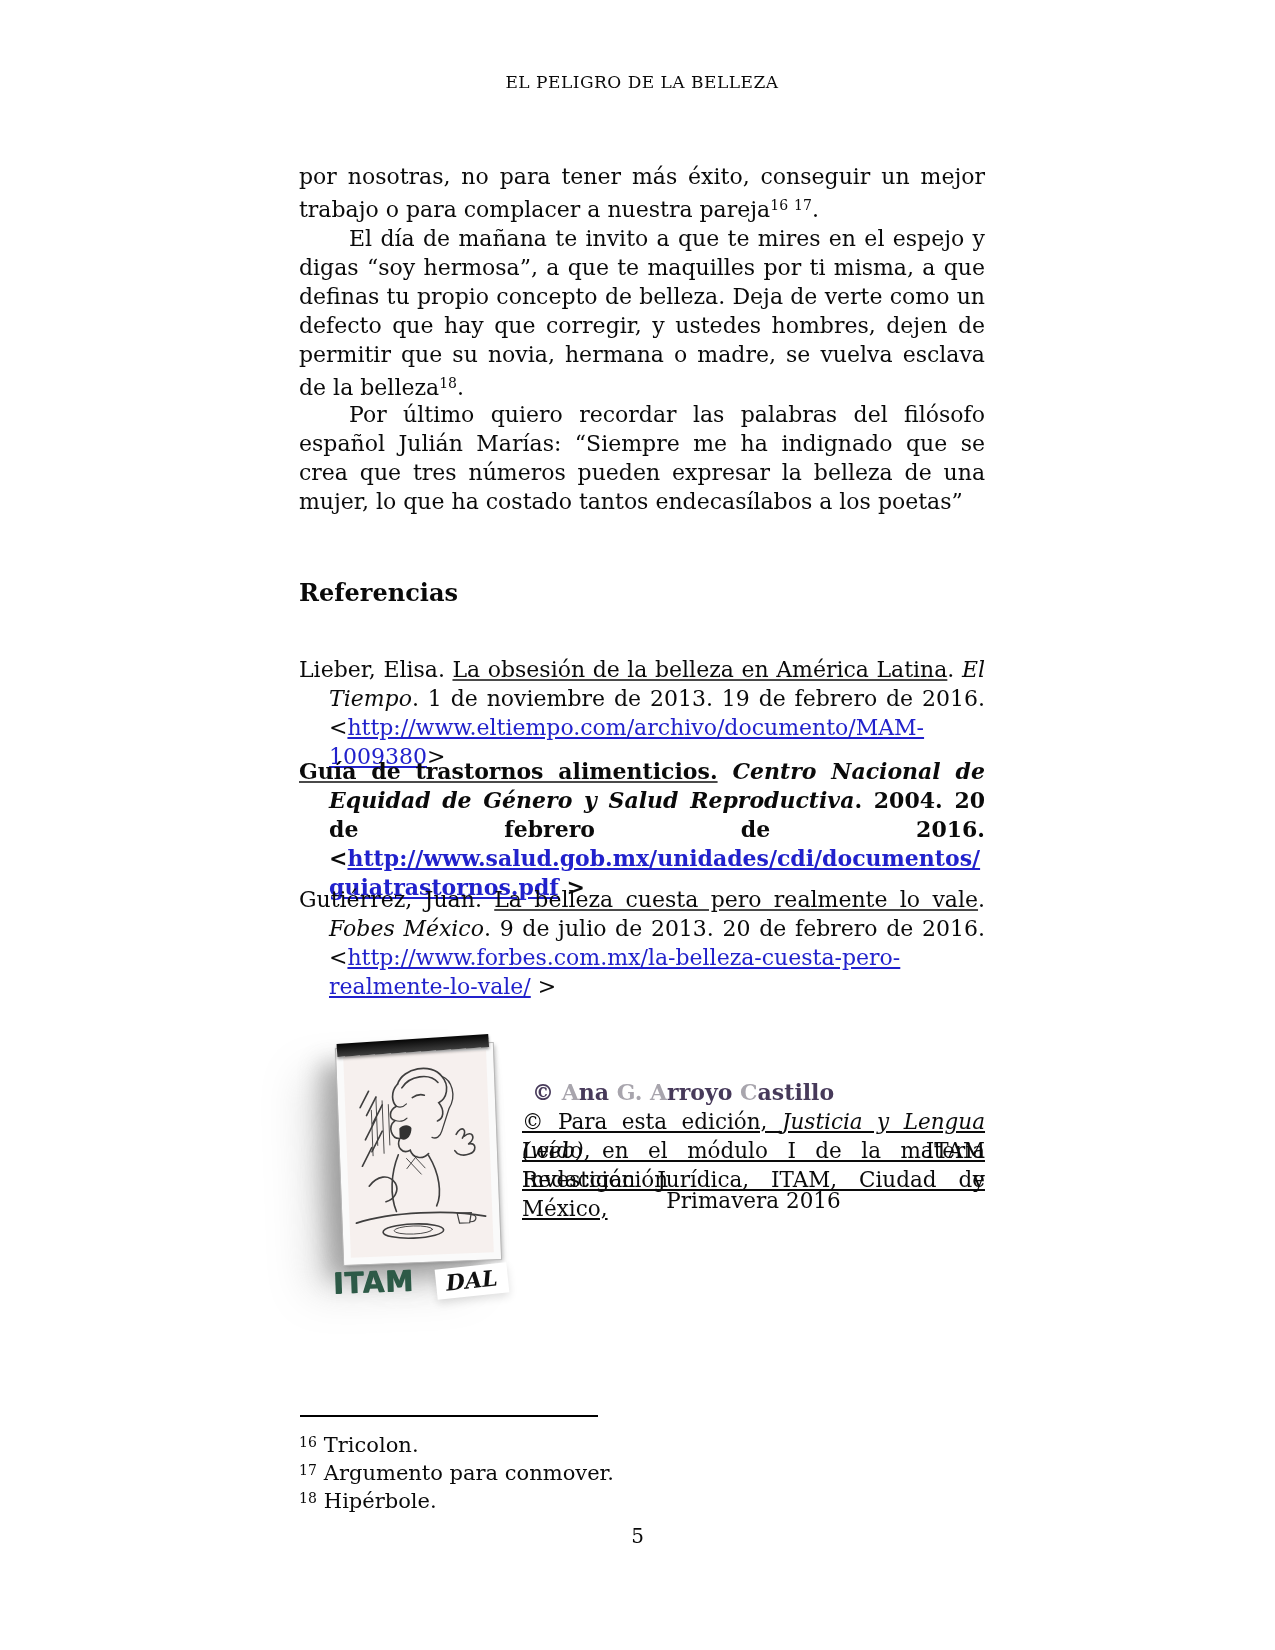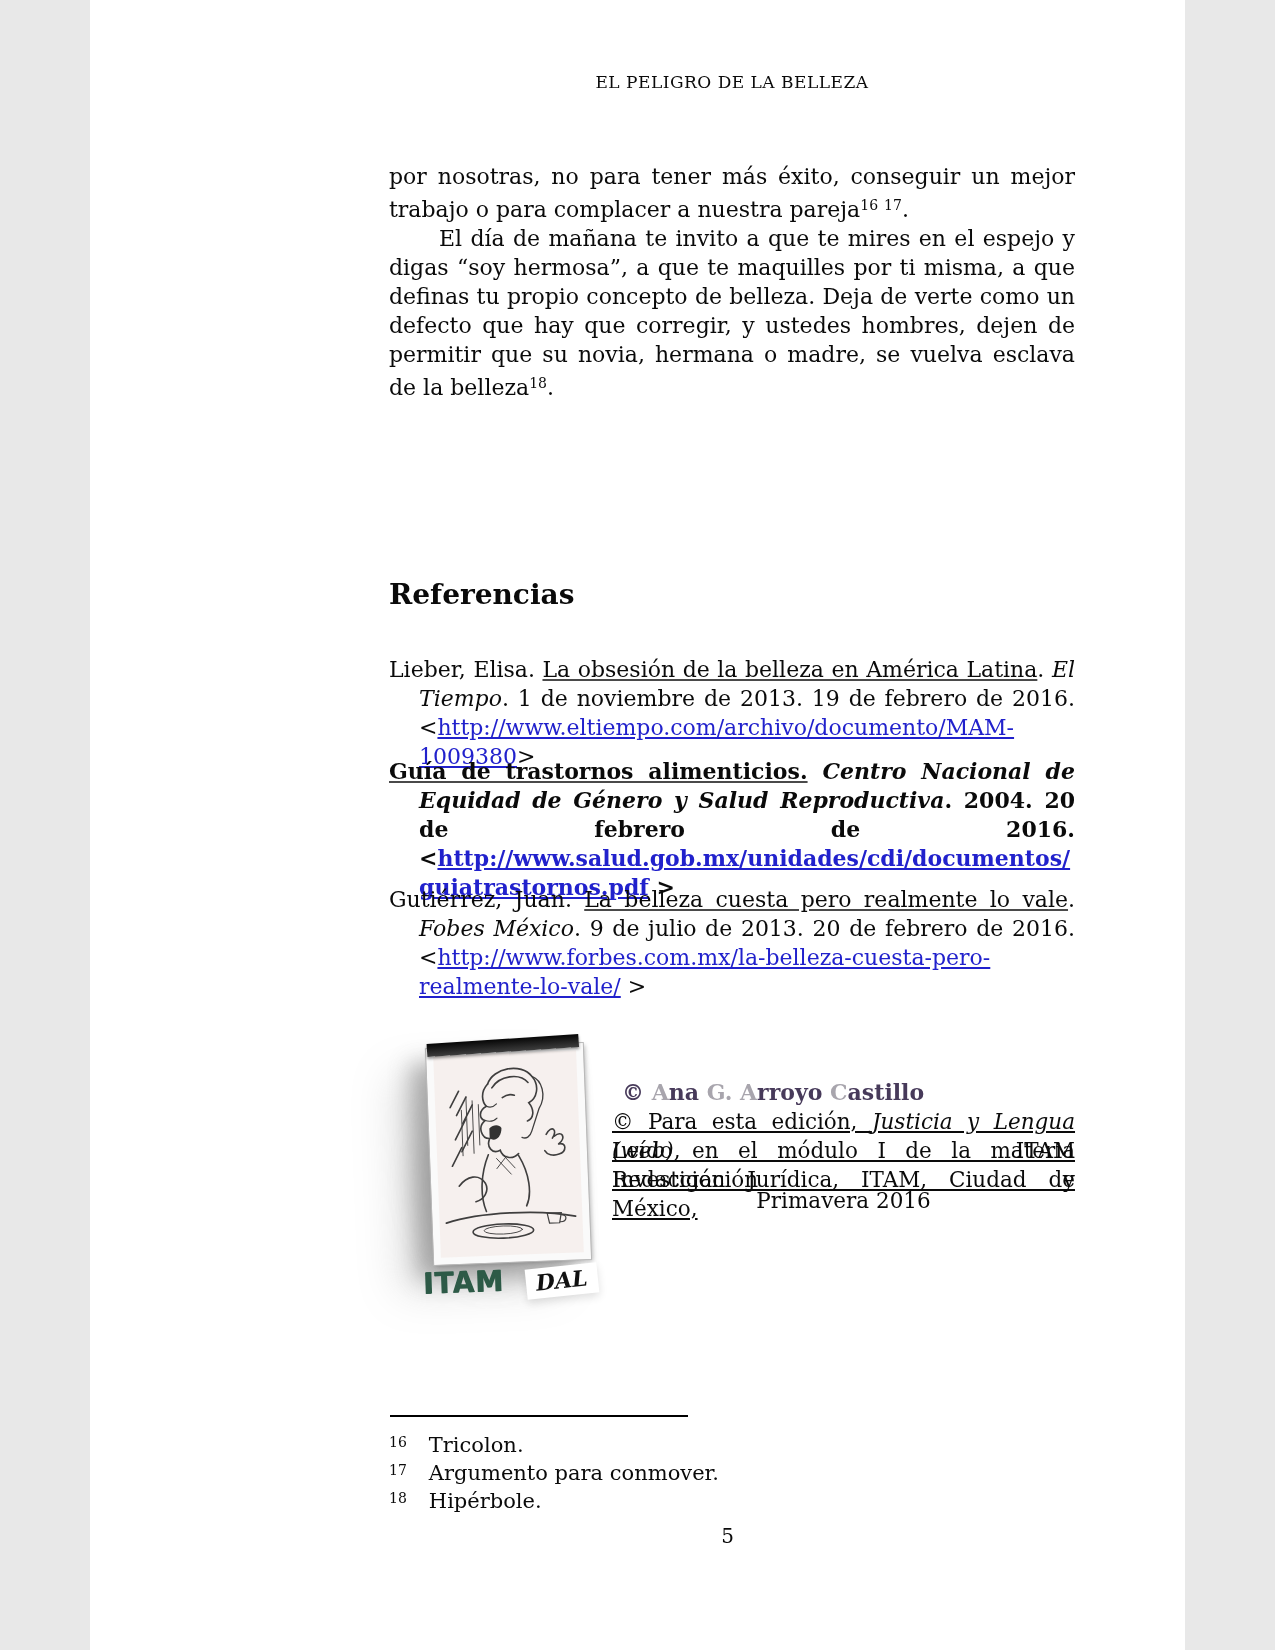--- a/index.html
+++ b/index.html
@@ -1,34 +1,34 @@
 <!DOCTYPE html>
 <html><head>
 <meta charset="utf-8">
 <style>
   html,body { margin:0; padding:0; background:#e8e8e8; }
   .page {
-    position:relative; width:1095px; height:1650px; margin:0 auto;
+    position:relative; width:1275px; height:1650px; margin:0 auto;
     background:#ffffff; overflow:hidden;
     font-family:"DejaVu Serif", serif; color:#0a0a0a;
   }
   .doc-title {
     position:absolute; top:72px; left:299px; width:686px;
     text-align:center; font-size:17px; letter-spacing:0.5px;
   }
   .para {
     position:absolute; left:299px; width:686px;
     font-size:22px; line-height:29px; text-align:justify;
   }
   .indent { text-indent:50px; }
   .sup { font-size:14px; vertical-align:7px; }
   .sup + .sup { margin-left:6px; }
   .refs-heading {
     position:absolute; left:299px; top:578px;
-    font-size:28px; font-weight:bold;
+    font-size:24px; font-weight:bold;
   }
   .ref {
     position:absolute; left:299px; width:686px;
     font-size:22px; line-height:29px; text-align:justify;
     padding-left:30px; text-indent:-30px; box-sizing:border-box;
     overflow-wrap:break-word;
   }
   .u { text-decoration:underline; text-decoration-color:#4a4a4a; }
   .i { font-style:italic; }
   a.link, .link {
@@ -85,37 +85,38 @@
   
   .fn-rule {
     position:absolute; left:300px; top:1415px; width:298px; height:0;
     border-top:2px solid #000;
   }
   .fn {
     position:absolute; left:299px; width:620px;
     font-size:21px; line-height:28px;
   }
   .fnum { font-size:14px; vertical-align:5px; }
-  .ftext { margin-left:22px; }
+  .ftext { margin-left:7px; }
   .page-number {
     position:absolute; left:0; top:1524px; width:1275px;
     text-align:center; font-size:20px;
   }
 </style>
 </head>
 <body>
 
 <div class="page">
 
   <div class="doc-title">EL PELIGRO DE LA BELLEZA</div>
 
   <p class="para" style="top:140px;"><span>por nosotras, no para tener más éxito, conseguir un mejor trabajo o para complacer a nuestra pareja</span><sup class="sup">16</sup><sup class="sup">17</sup><span>.</span></p>
 
   <p class="para indent" style="top:202px;"><span>El día de mañana te invito a que te mires en el espejo y digas “soy hermosa”, a que te maquilles por ti misma, a que definas tu propio concepto de belleza. Deja de verte como un defecto que hay que corregir, y ustedes hombres, dejen de permitir que su novia, hermana o madre, se vuelva esclava de la belleza</span><sup class="sup">18</sup><span>.</span></p>
 
+  <p class="para indent" style="top:378px;"><span>Por último quiero recordar las palabras del filósofo español Julián Marías: “Siempre me ha indignado que se crea que tres números pueden expresar la belleza de una mujer, lo que ha costado tantos endecasílabos a los poetas”</span></p>
 
   <div class="refs-heading">Referencias</div>
 
   <div class="ref" style="top:655px;"><span>Lieber, Elisa. </span><span class="u">La obsesión de la belleza en América Latina</span><span>. </span><span class="i">El Tiempo</span><span>. 1 de noviembre de 2013. 19 de febrero de 2016. &lt;</span><a class="link">http://www.eltiempo.com/archivo/documento/MAM-1009380</a><span>&gt;</span></div>
 
   <div class="ref" style="top:757px;font-weight:bold;"><span></span><span class="u">Guía de trastornos alimenticios.</span><span> </span><span class="i">Centro Nacional de Equidad de Género y Salud Reproductiva</span><span>. 2004. 20 de febrero de 2016. &lt;</span><a class="link">http://www.salud.gob.mx/unidades/cdi/documentos/guiatrastornos.pdf</a><span> &gt;</span></div>
 
   <div class="ref" style="top:885px;"><span>Gutiérrez, Juan. </span><span class="u">La belleza cuesta pero realmente lo vale</span><span>. </span><span class="i">Fobes México</span><span>. 9 de julio de 2013. 20 de febrero de 2016. &lt;</span><a class="link">http://www.forbes.com.mx/la-belleza-cuesta-pero-realmente-lo-vale/</a><span> &gt;</span></div>
 
   <div class="art-shadow"></div>

